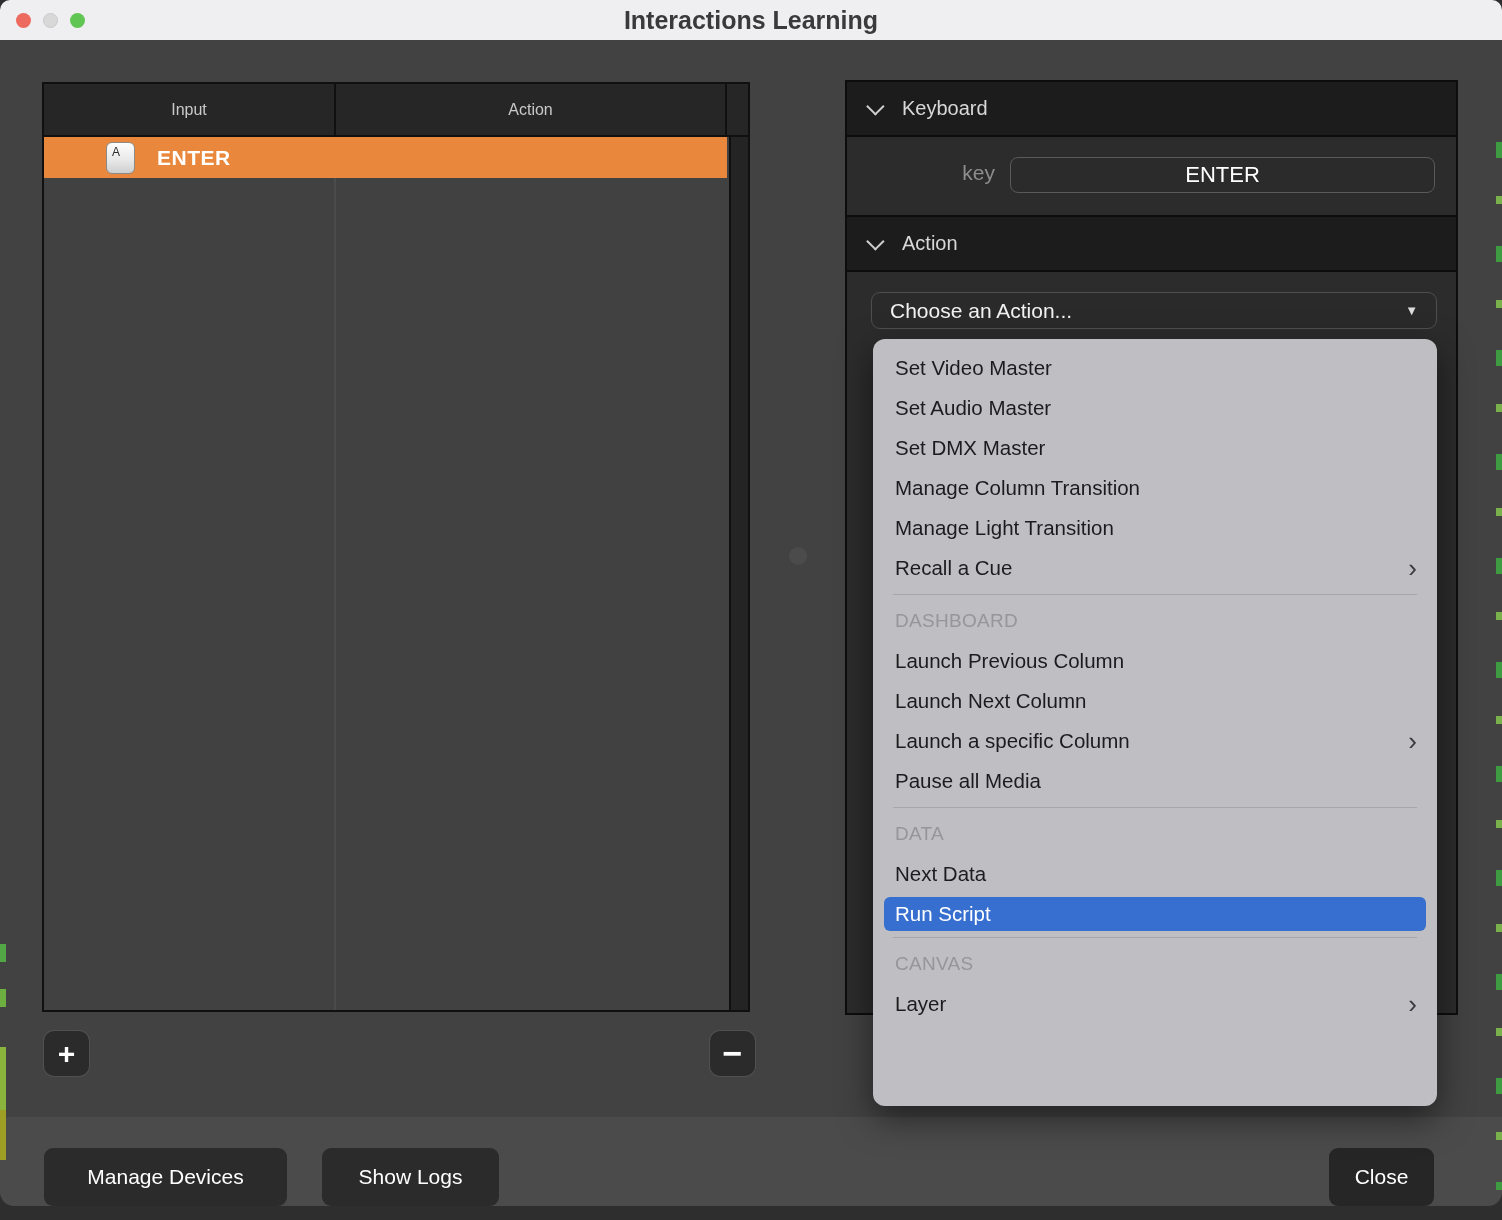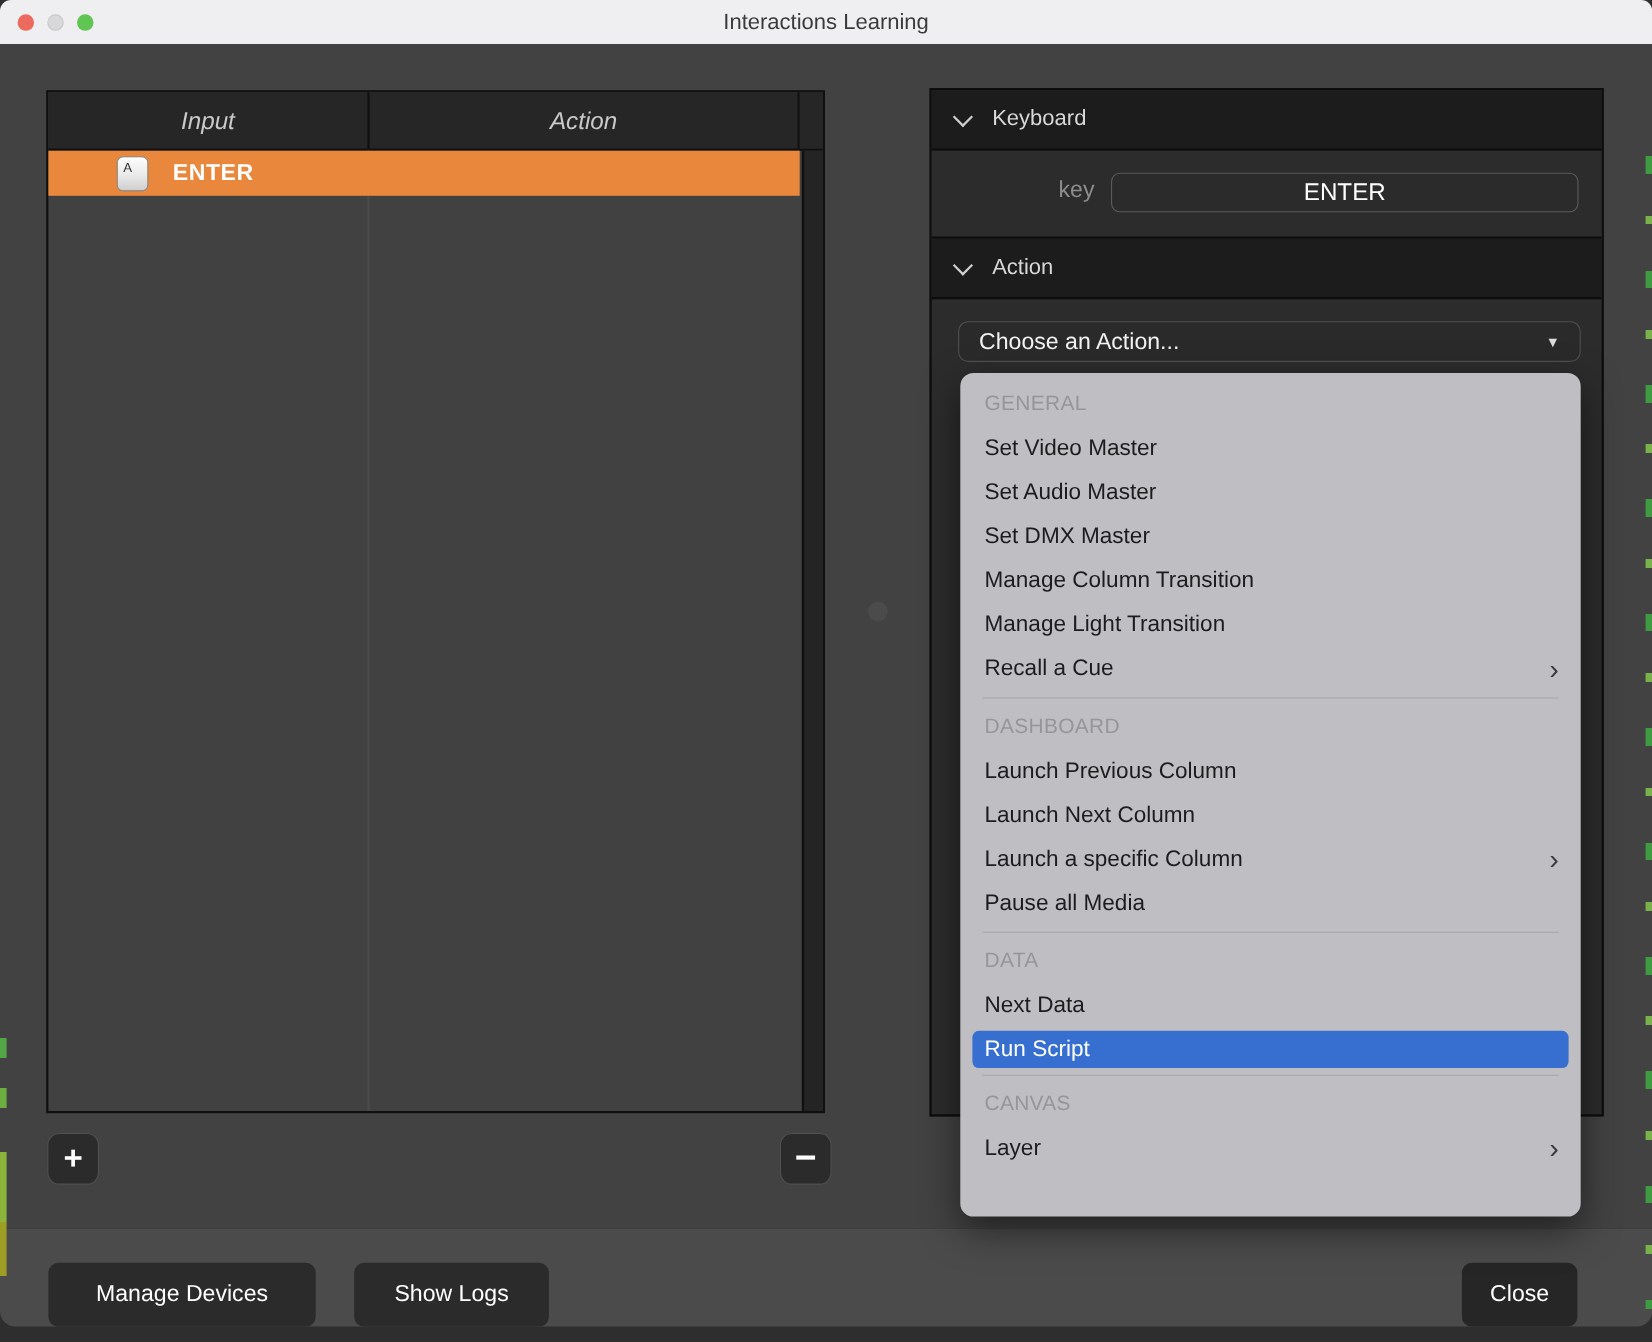--- a/index.html
+++ b/index.html
@@ -3,38 +3,38 @@
 <meta charset="utf-8">
 <style>
   html,body{margin:0;padding:0;background:#2e2e2e;}
   #app{position:relative;width:1502px;height:1220px;overflow:hidden;
        font-family:"Liberation Sans","DejaVu Sans",sans-serif;
        -webkit-font-smoothing:antialiased;}
 
   
   .titlebar{position:absolute;left:0;top:0;width:1502px;height:40px;
     background:#efeef1;border-radius:10px 10px 0 0;display:flex;align-items:center;justify-content:center;}
-  .title{font-size:20px;color:#3a3a3c;}
+  .title{font-size:25px;color:#3a3a3c;font-weight:bold;}
   .lights{position:absolute;left:16px;top:0;height:40px;display:flex;align-items:center;gap:12px;}
   .light{width:15px;height:15px;border-radius:50%;}
   .light.red{background:#ec6a5e;}
   .light.gray{background:#d8d8d8;border:1px solid #c9c9c9;box-sizing:border-box;}
   .light.green{background:#61c554;}
 
   
   .content{position:absolute;left:0;top:40px;width:1502px;height:1077px;background:#424242;}
   .bottombar{position:absolute;left:0;top:1117px;width:1502px;height:89px;background:#4b4b4b;
     border-radius:0 0 14px 14px;}
 
   
   .table{position:absolute;left:42px;top:82px;width:708px;height:930px;
     background:#414141;border:2px solid #101010;box-sizing:border-box;}
   .thead{position:absolute;left:0;top:0;width:100%;height:53px;background:#262626;
     border-bottom:2px solid #101010;box-sizing:border-box;display:flex;}
-  .th{display:flex;align-items:center;justify-content:center;color:#c9c9c9;font-size:22px;font-style:italic;}
+  .th{display:flex;align-items:center;justify-content:center;color:#c9c9c9;font-size:16px;}
   .th.input{width:292px;border-right:2px solid #101010;box-sizing:border-box;}
   .th.action{width:391px;border-right:2px solid #101010;box-sizing:border-box;}
   .th.extra{flex:1;background:#262626;}
   .col-divider{position:absolute;left:290px;top:53px;bottom:0;width:2px;background:#4b4b4b;}
   .extra-col{position:absolute;right:0;top:53px;bottom:0;width:19px;background:#242424;
     border-left:2px solid #101010;box-sizing:border-box;}
   .maprow{position:absolute;left:0;top:53px;width:683px;height:41px;background:#e9883c;
     display:flex;align-items:center;cursor:default;}
   .keycap{width:29px;height:32px;margin-left:62px;border-radius:6px;
     background:linear-gradient(180deg,#fdfdfd 0%,#e9e9e9 55%,#cfcfcf 100%);
@@ -141,21 +141,20 @@
     </div>
     <div class="action-body">
       <div class="choose-btn">
         <span>Choose an Action...</span>
         <span class="caret">▼</span>
       </div>
     </div>
   </div>
 
   <div class="menu">
-    <div class="mhead">GENERAL</div>
     <div class="mi">
       <span>Set Video Master</span>
       </div>
     <div class="mi">
       <span>Set Audio Master</span>
       </div>
     <div class="mi">
       <span>Set DMX Master</span>
       </div>
     <div class="mi">

